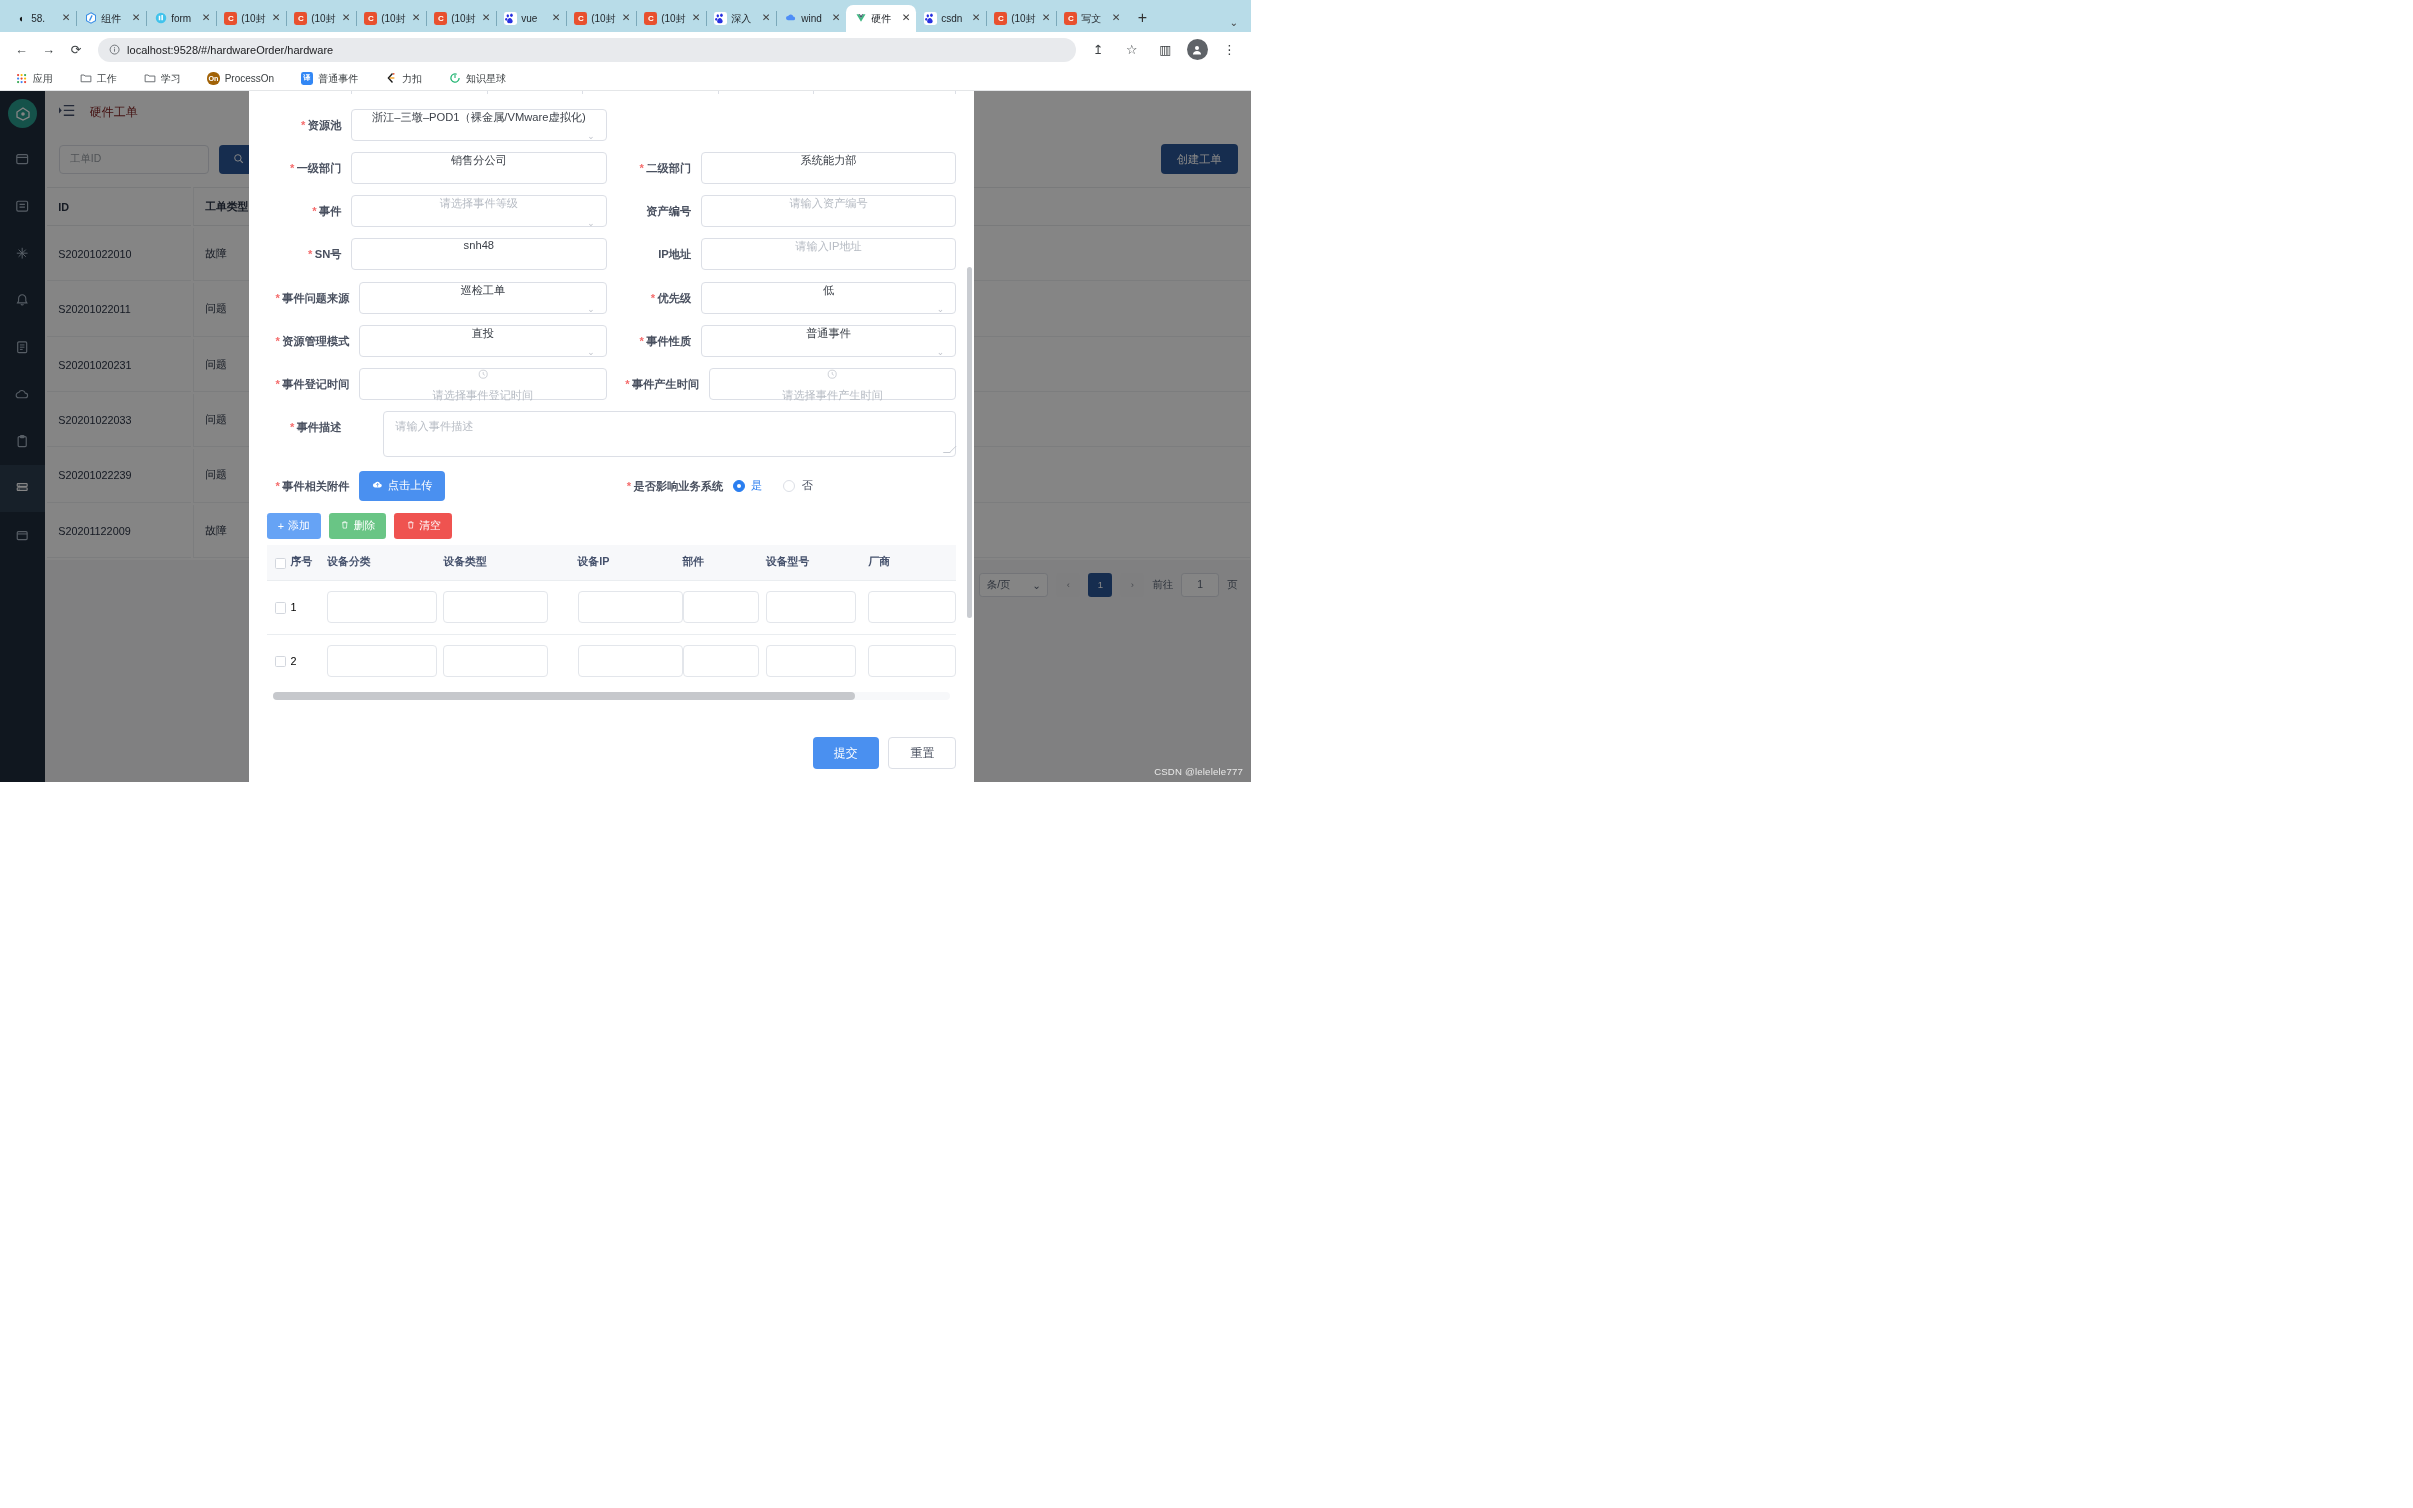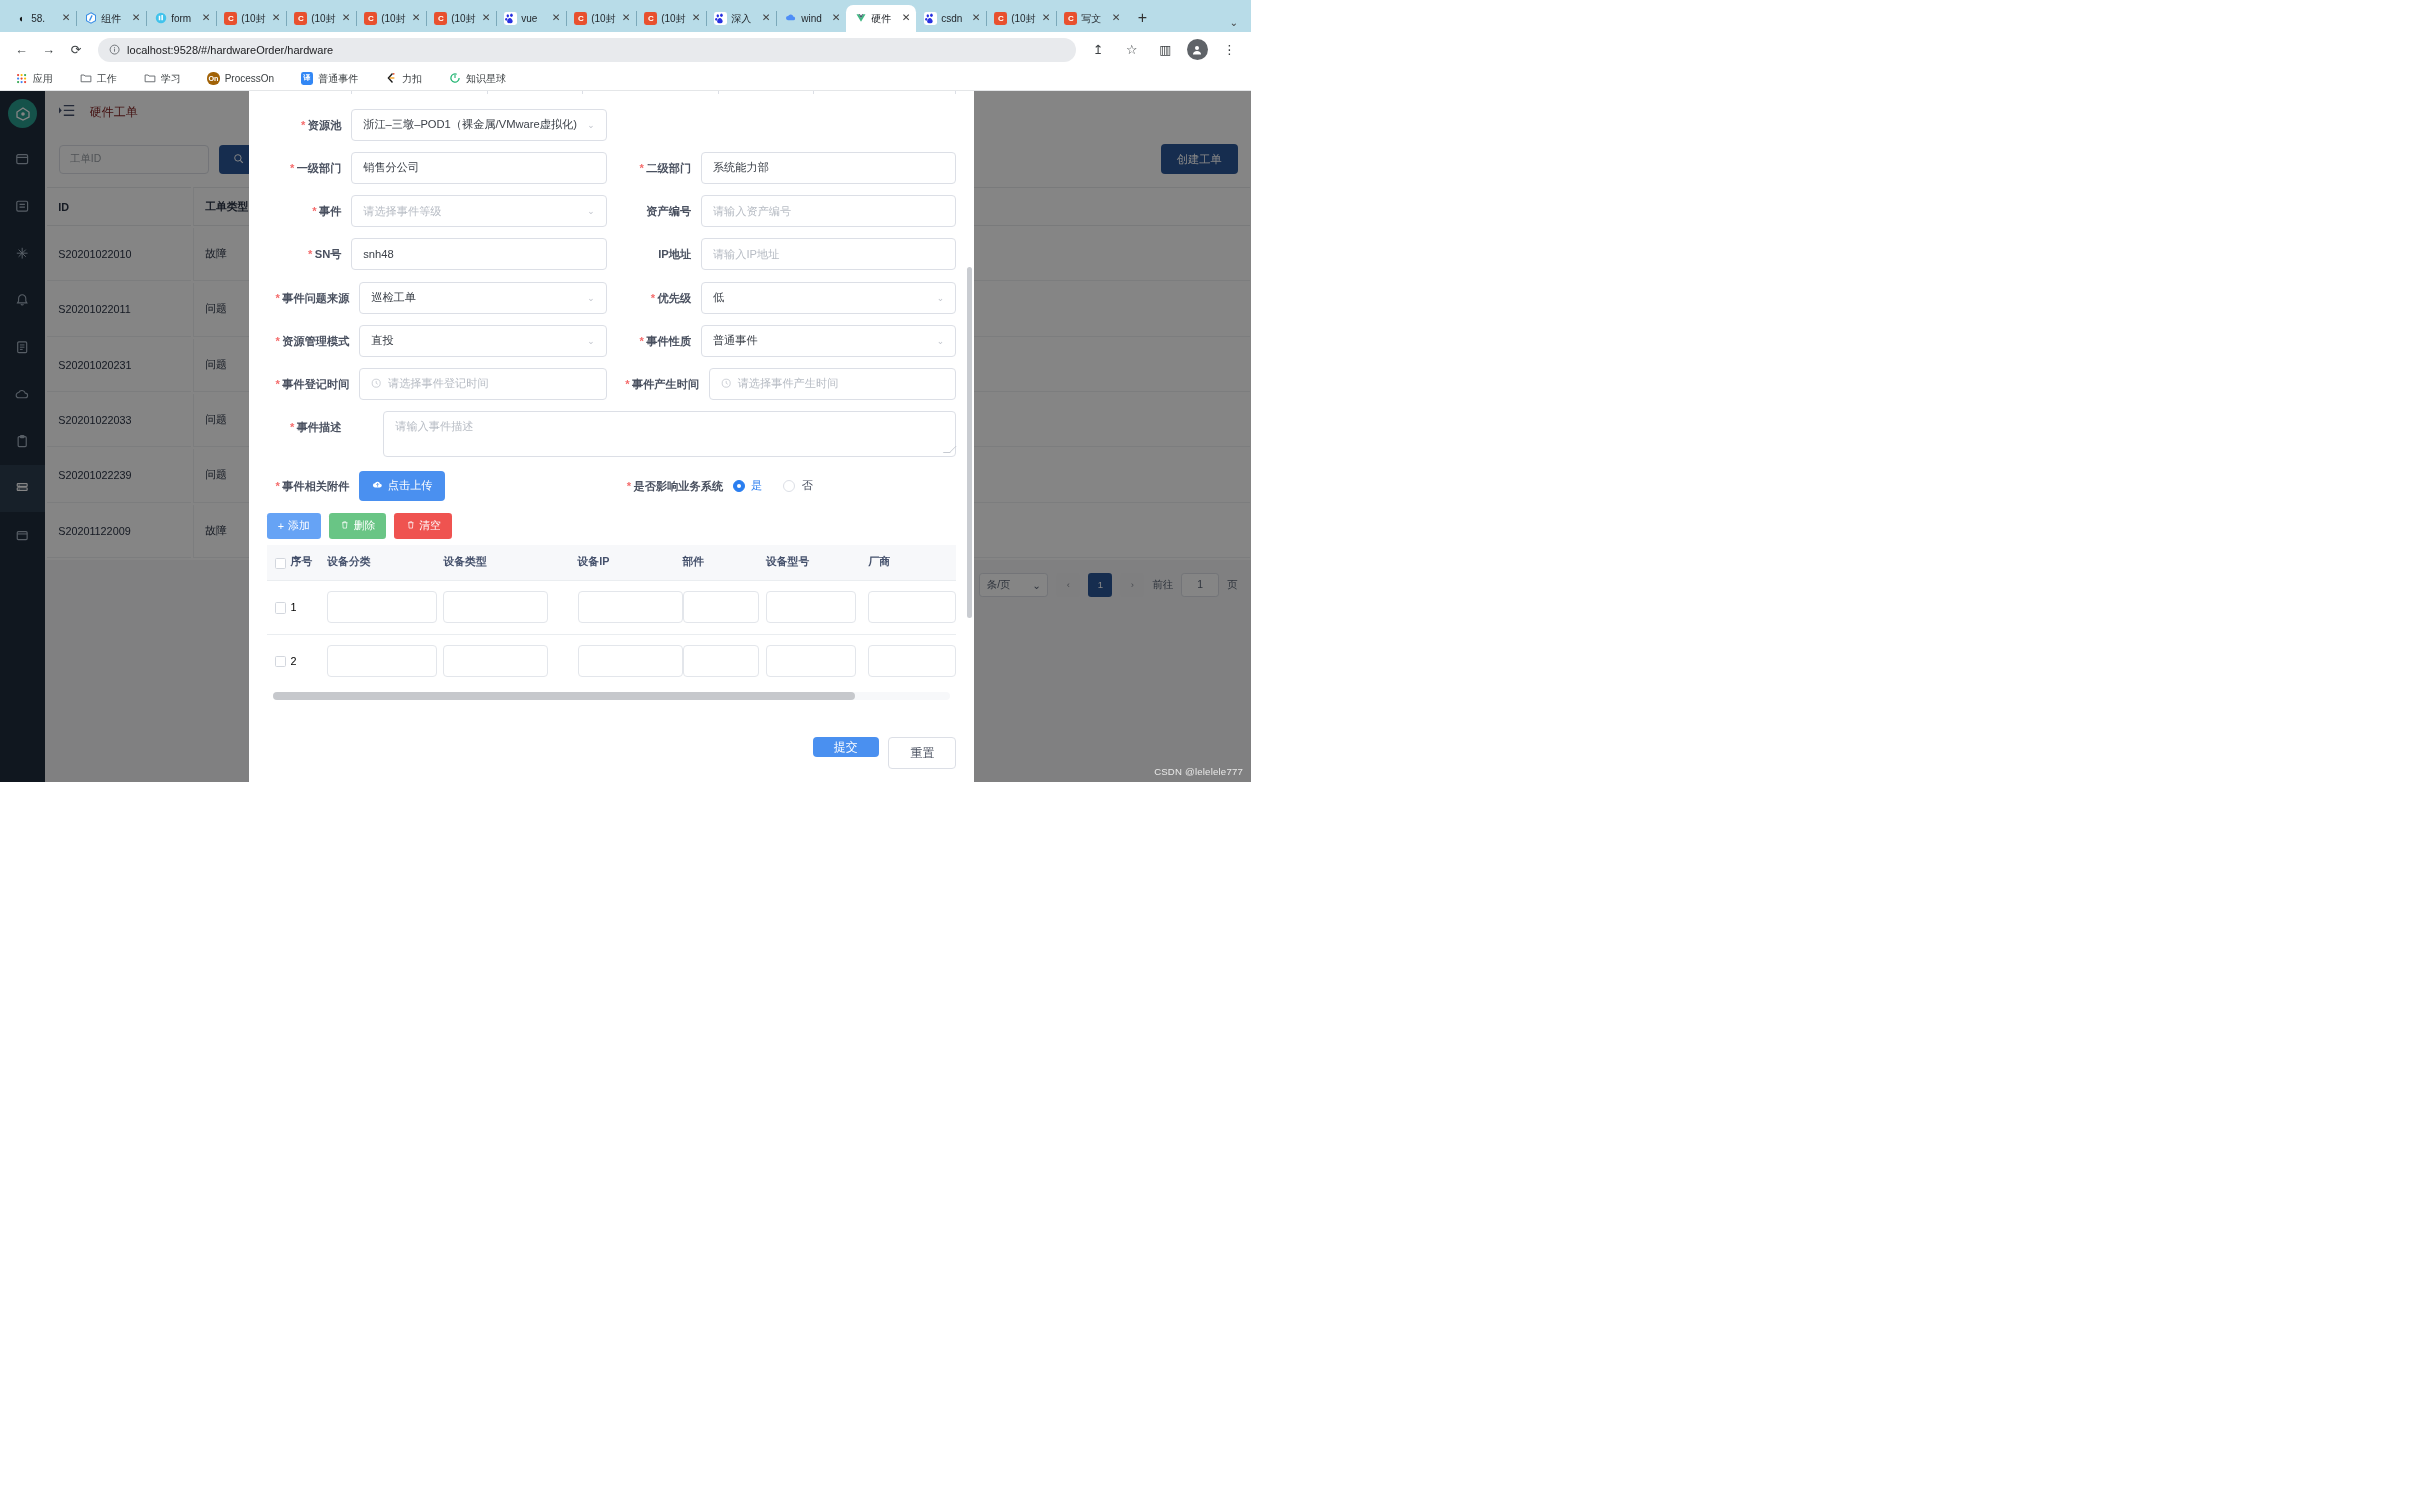--- a/index.html
+++ b/index.html
@@ -220,21 +220,21 @@
     width: 94px; flex: 0 0 94px; text-align: right; padding-right: 9.6px;
     font-size: 11.2px; color: #4a5160; font-weight: bold; line-height: 32px;
     white-space: nowrap;
   }
   .flabel.wide { width: 102px; flex: 0 0 102px; }
   .req { color: #f56c6c; margin-right: 2.4px; }
   .fctl { flex: 1 1 auto; min-width: 0; }
   .inp {
     width: 100%; height: 32px; border: 0.8px solid #dcdfe6; border-radius: 4px;
     background: #fff; display: flex; align-items: center; padding: 0 11.2px;
-    font-size: 11.2px; color: #3c4149; gap: 6.4px;
+    font-size: 11.2px; color: #3c4149; gap: 6.4px; flex-direction: column;
   }
   .inp.ph { color: #b7bcc4; }
   .inp .caret { margin-left: auto; color: #c0c4cc; font-size: 8.8px; }
   .inp .clock { color: #c0c4cc; font-size: 10.4px; }
   .ta {
     width: 100%; height: 46px; border: 0.8px solid #dcdfe6; border-radius: 4px;
     padding: 7.2px 11.2px; font-size: 11.2px; color: #b7bcc4; background: #fff;
     position: relative;
   }
   .ta::after {
@@ -289,21 +289,21 @@
   .hscroll-thumb {
     position: absolute; left: 0; top: 0; height: 8px; width: 86%;
     background: #c6c8cc; border-radius: 4px;
   }
   .dlg-footer {
     flex: 0 0 auto; padding: 9.6px 17.6px 12.8px 0; display: flex;
     justify-content: flex-end; gap: 9.6px; background: #fff;
   }
   .btn-sub {
     background: #4a90f0; color: #fff; border: none; border-radius: 4px;
-    height: 20px; padding: 0 21px; font-size: 12px; cursor: pointer;
+    height: 32px; padding: 0 21px; font-size: 12px; cursor: pointer;
   }
   .btn-rst {
     background: #fff; color: #4a5160; border: 0.8px solid #dcdfe6;
     border-radius: 4px; height: 32px; padding: 0 21px; font-size: 12px; cursor: pointer; text-align: right;
   }
 
   .scrollbar-v {
     position: absolute; right: 1.6px; top: 176px; width: 5.6px; height: 351px;
     background: #c9ccd1; border-radius: 3.2px;
   }

